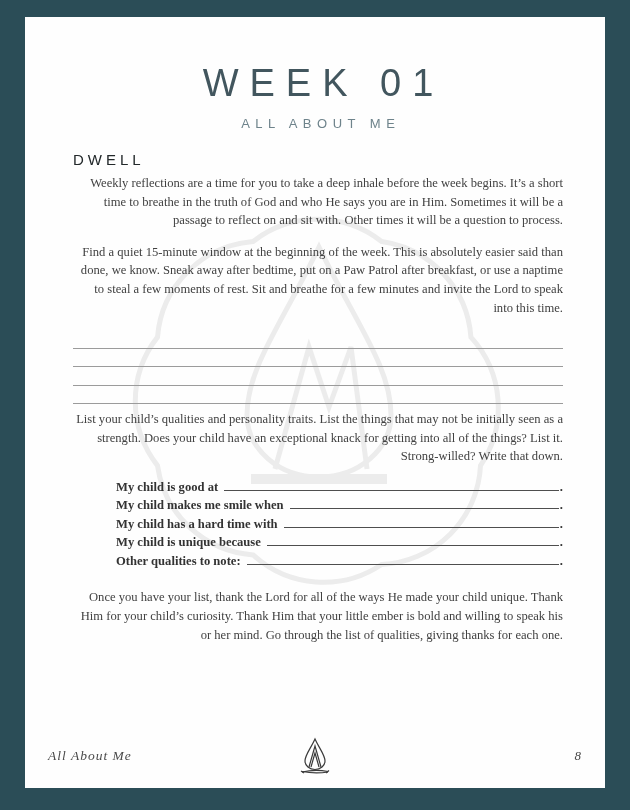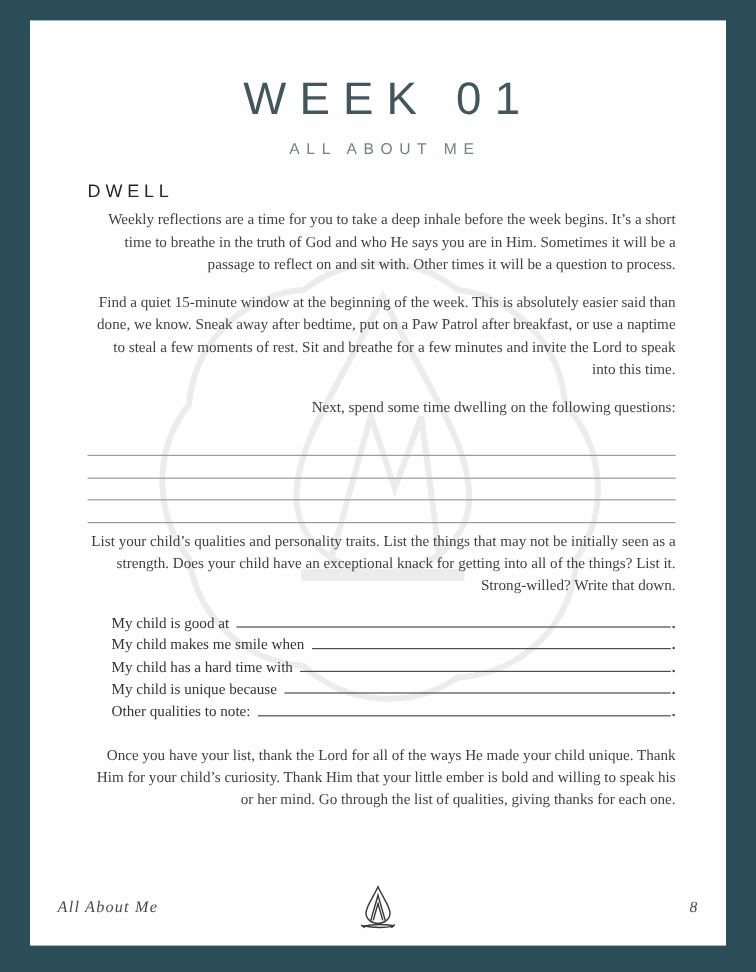--- a/index.html
+++ b/index.html
@@ -68,21 +68,21 @@
   }
   .para.after-lines { margin-top: 6px; }
   .prompts { margin: 11px 0 0 20px; }
   .prompt-row {
     display: flex;
     align-items: baseline;
     height: 18.5px;
     font-size: 12.6px;
     color: #333333;
   }
-  .prompt-label { font-weight: normal; white-space: nowrap; }
+  .prompt-label { font-weight: bold; white-space: nowrap; margin-left: 23px; }
   .prompt-blank {
     flex: 1;
     border-bottom: 1px solid #4e4e4e;
     margin: 0 1px 3px 6px;
     height: 12px;
   }
   .prompt-suffix { font-weight: bold; }
   .page-footer {
     position: absolute;
     left: 0; bottom: 12px;
@@ -137,21 +137,20 @@
 
     <div class="page-header">
       <div class="week-title">WEEK 01</div>
       <div class="week-subtitle">ALL ABOUT ME</div>
     </div>
 
     <div class="section-heading">DWELL</div>
 
     <p class="para">Weekly reflections are a time for you to take a deep inhale before the week begins. It’s a short time to breathe in the truth of God and who He says you are in Him. Sometimes it will be a passage to reflect on and sit with. Other times it will be a question to process.</p>
     <p class="para">Find a quiet 15-minute window at the beginning of the week. This is absolutely easier said than done, we know. Sneak away after bedtime, put on a Paw Patrol after breakfast, or use a naptime to steal a few moments of rest. Sit and breathe for a few minutes and invite the Lord to speak into this time.</p>
-    <p class="para">Next, spend some time dwelling on the following questions:</p>
 
     <div class="write-lines">
       <div class="write-line"></div>
       <div class="write-line"></div>
       <div class="write-line"></div>
       <div class="write-line"></div>
     </div>
 
     <p class="para after-lines">List your child’s qualities and personality traits. List the things that may not be initially seen as a strength. Does your child have an exceptional knack for getting into all of the things? List it. Strong-willed? Write that down.</p>
 

